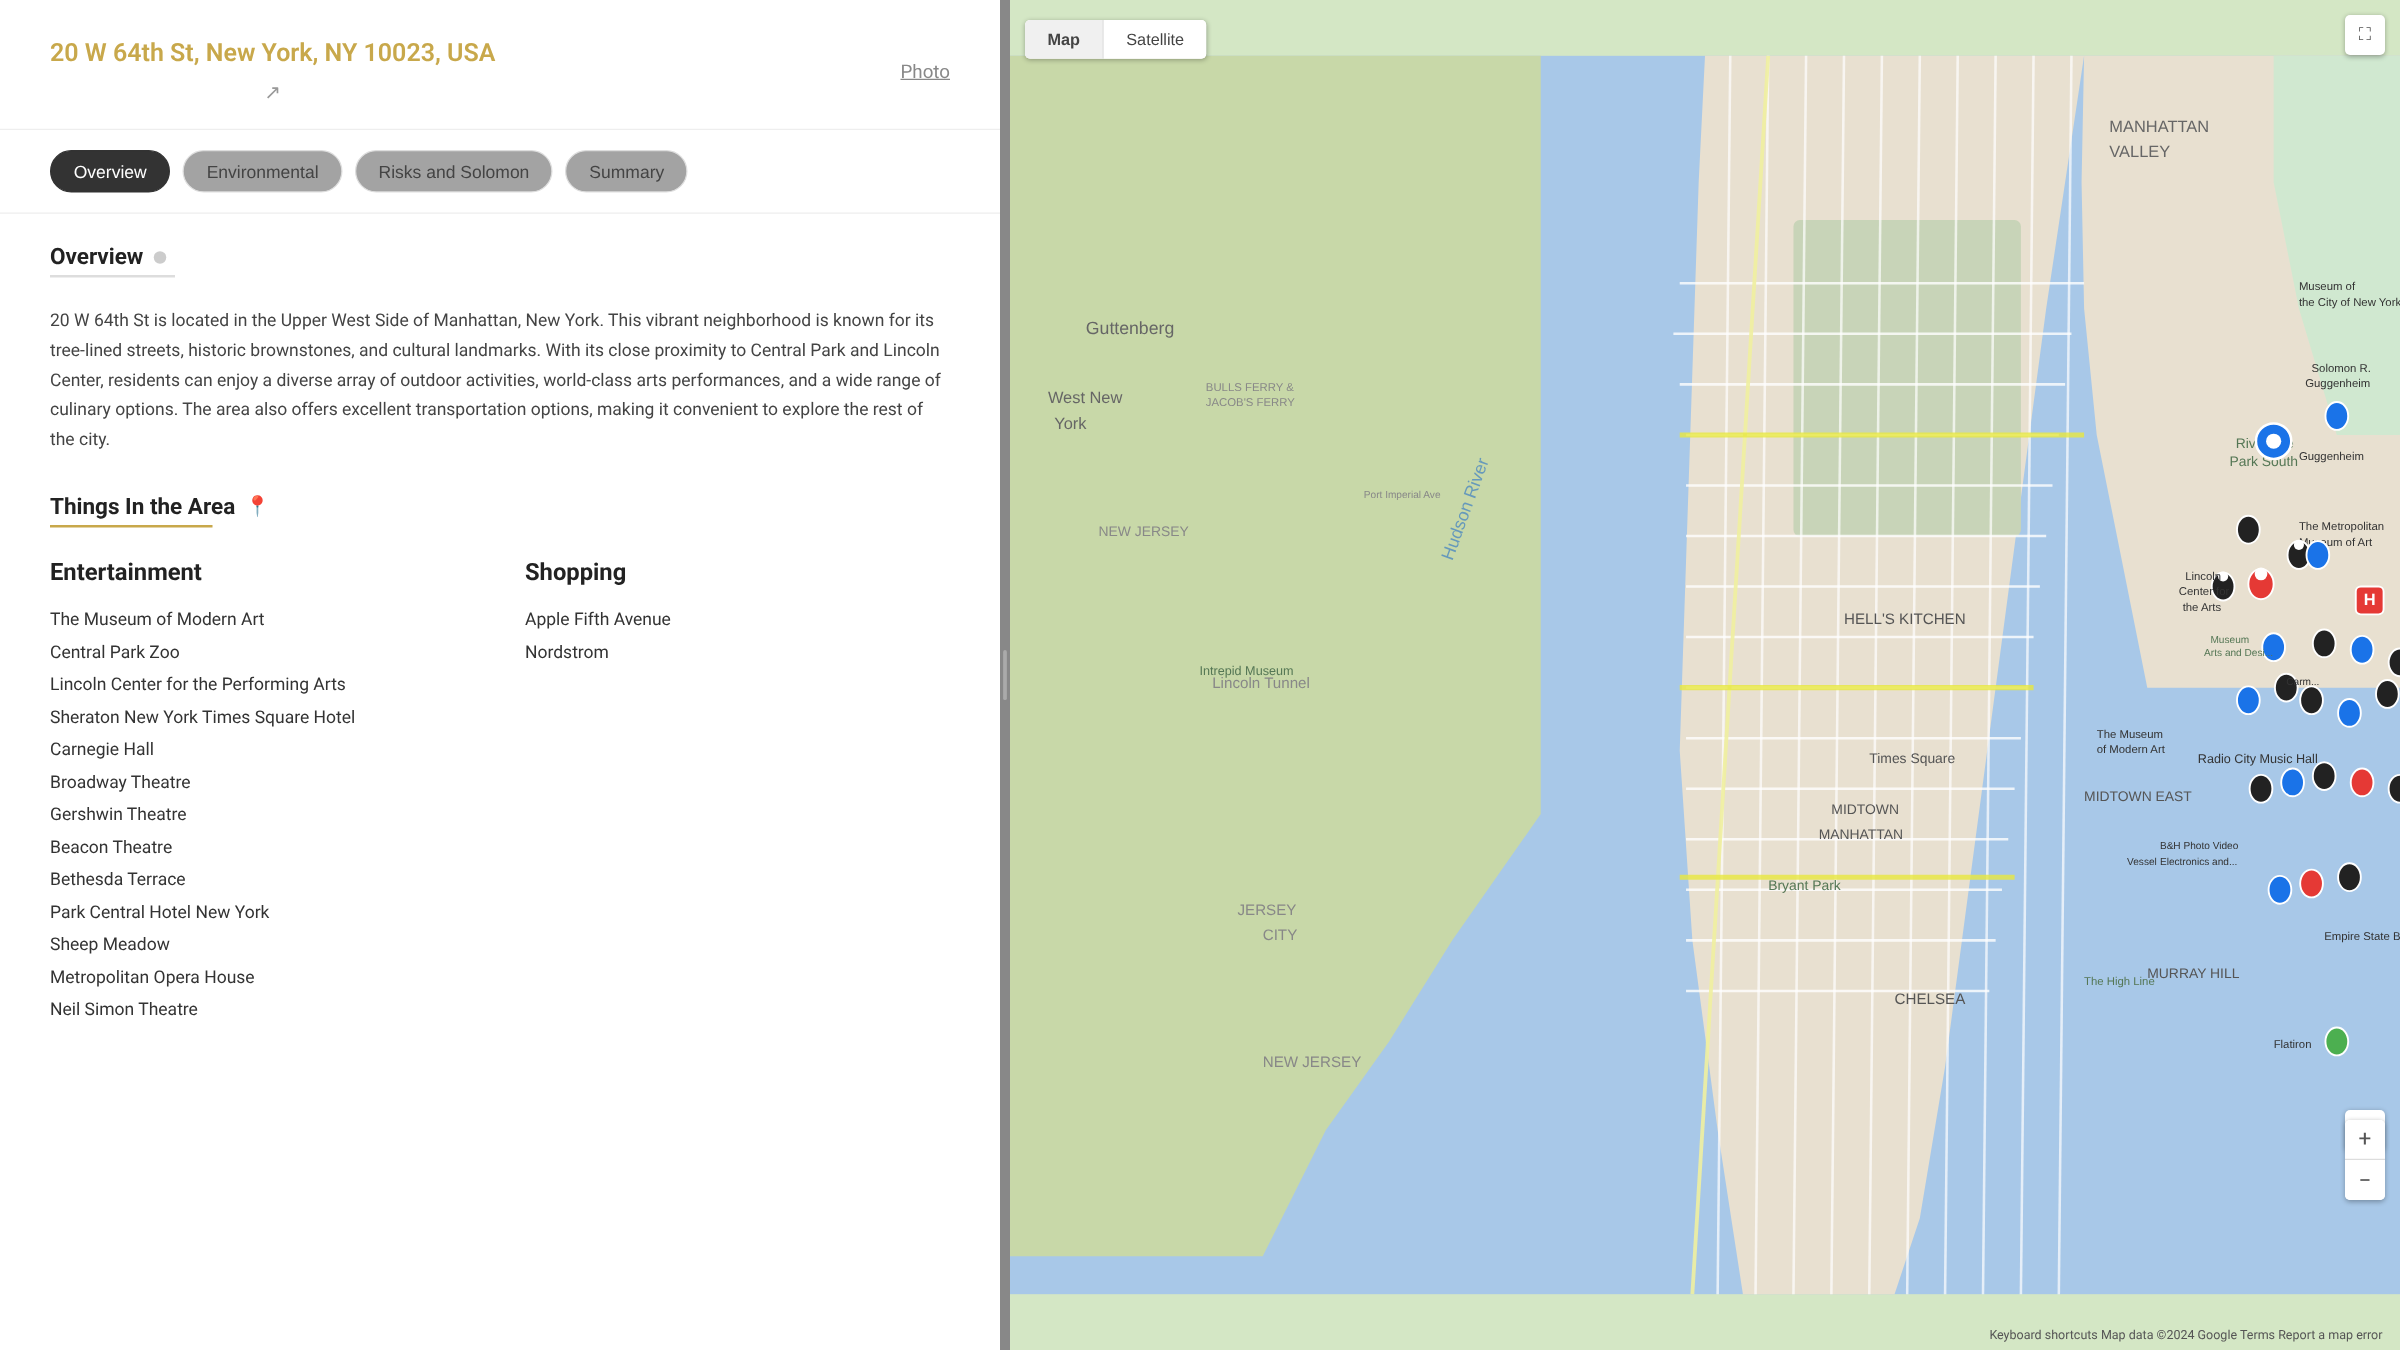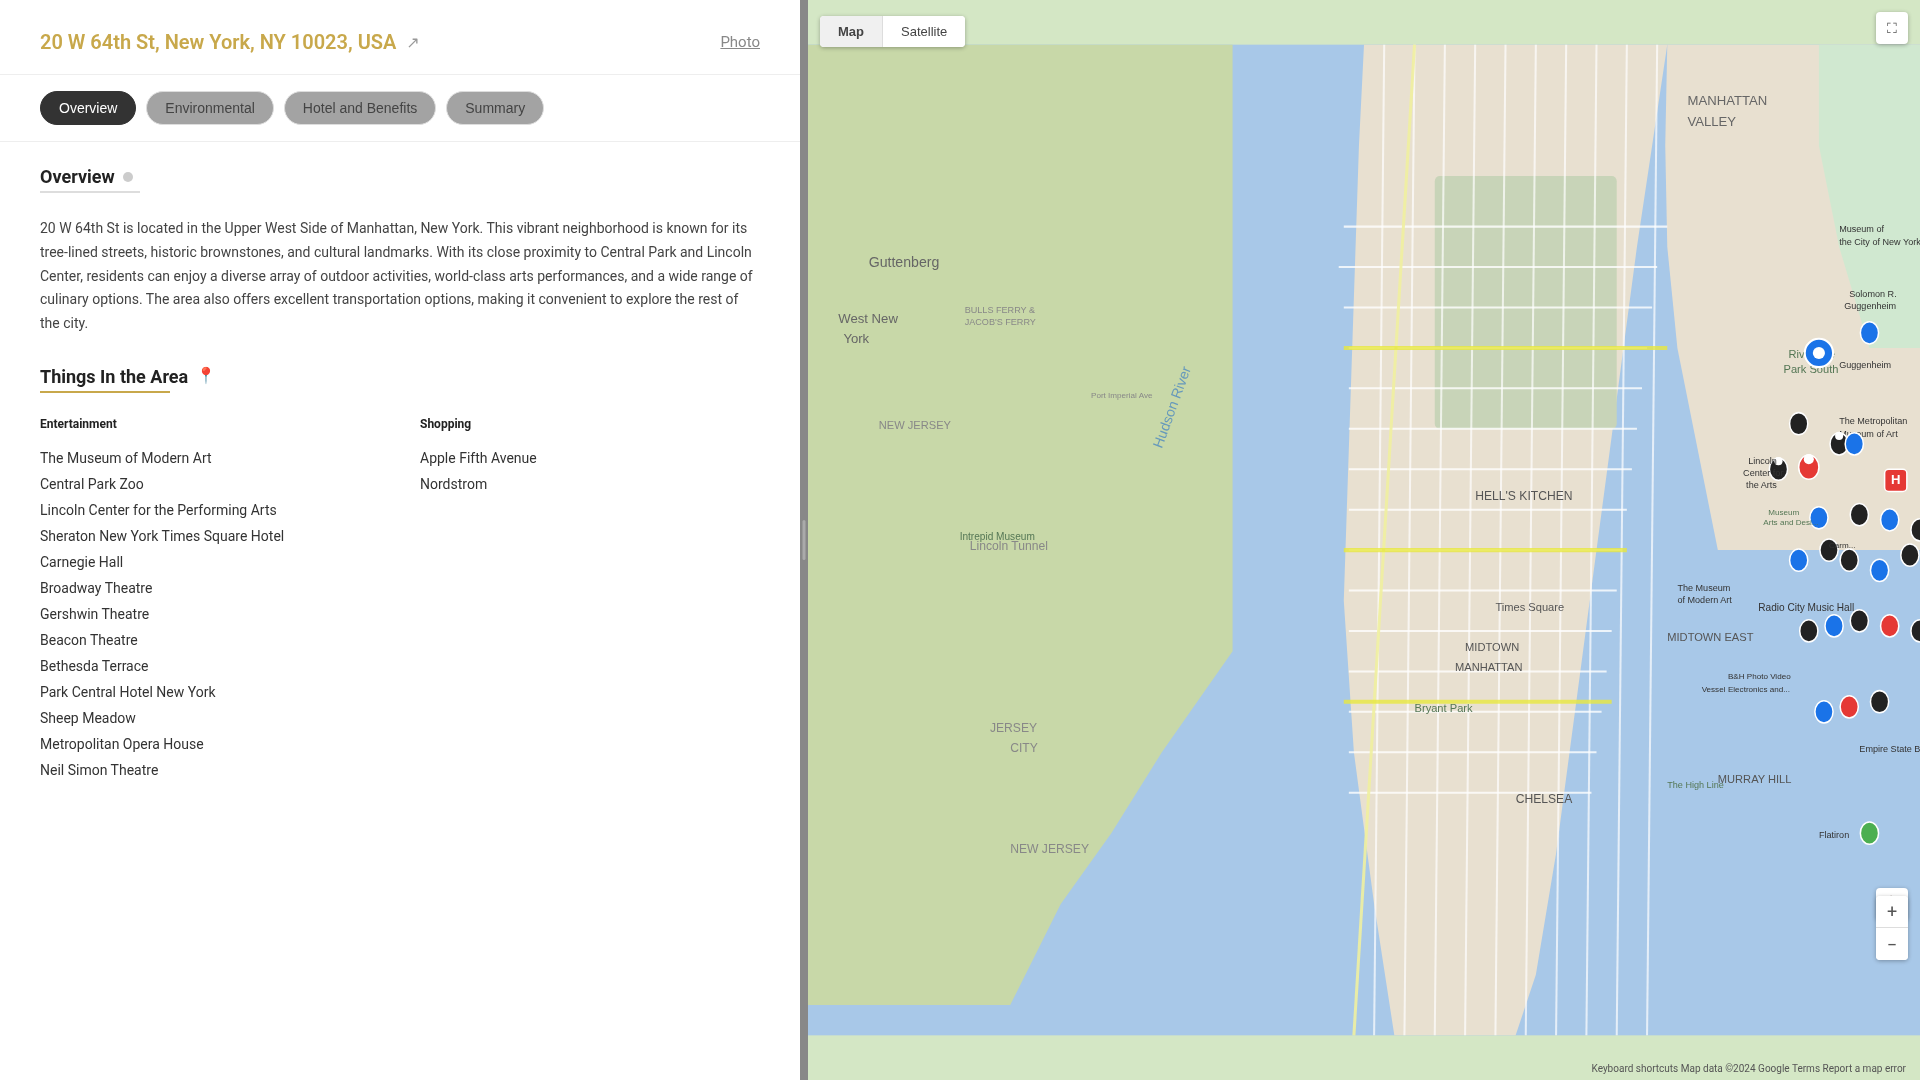--- a/index.html
+++ b/index.html
@@ -36,20 +36,21 @@
       padding: 30px 40px 20px 40px;
       display: flex;
       align-items: center;
       justify-content: space-between;
       border-bottom: 1px solid #eee;
     }
     .address-row {
       display: flex;
       align-items: center;
       gap: 10px;
+      flex-direction: column;
     }
     .address-text {
       font-size: 20px;
       font-weight: 600;
       color: #c8a84b;
     }
     .share-icon {
       color: #999;
       font-size: 16px;
       cursor: pointer;
@@ -136,21 +137,21 @@
     }
 
     .things-columns {
       display: flex;
       gap: 40px;
     }
     .things-col {
       flex: 1;
     }
     .col-title {
-      font-size: 12px;
+      font-size: 19px;
       font-weight: 700;
       color: #222;
       margin-bottom: 14px;
     }
     .place-item {
       font-size: 14px;
       color: #333;
       padding: 5px 0;
       cursor: pointer;
     }
@@ -305,21 +306,21 @@
       <div class="address-row">
         <span class="address-text">20 W 64th St, New York, NY 10023, USA</span>
         <span class="share-icon">↗</span>
       </div>
       <span class="back-link">Photo</span>
     </div>
 
     <div class="tabs-row">
       <button class="tab active">Overview</button>
       <button class="tab">Environmental</button>
-      <button class="tab">Hotel and Benefits</button>
+      <button class="tab">Risks and Solomon</button>
       <button class="tab">Summary</button>
     </div>
 
     <div class="content">
 
       <div class="section-title">
         <span>Overview</span>
         <span class="dot"></span>
       </div>
       <div class="section-underline"></div>

